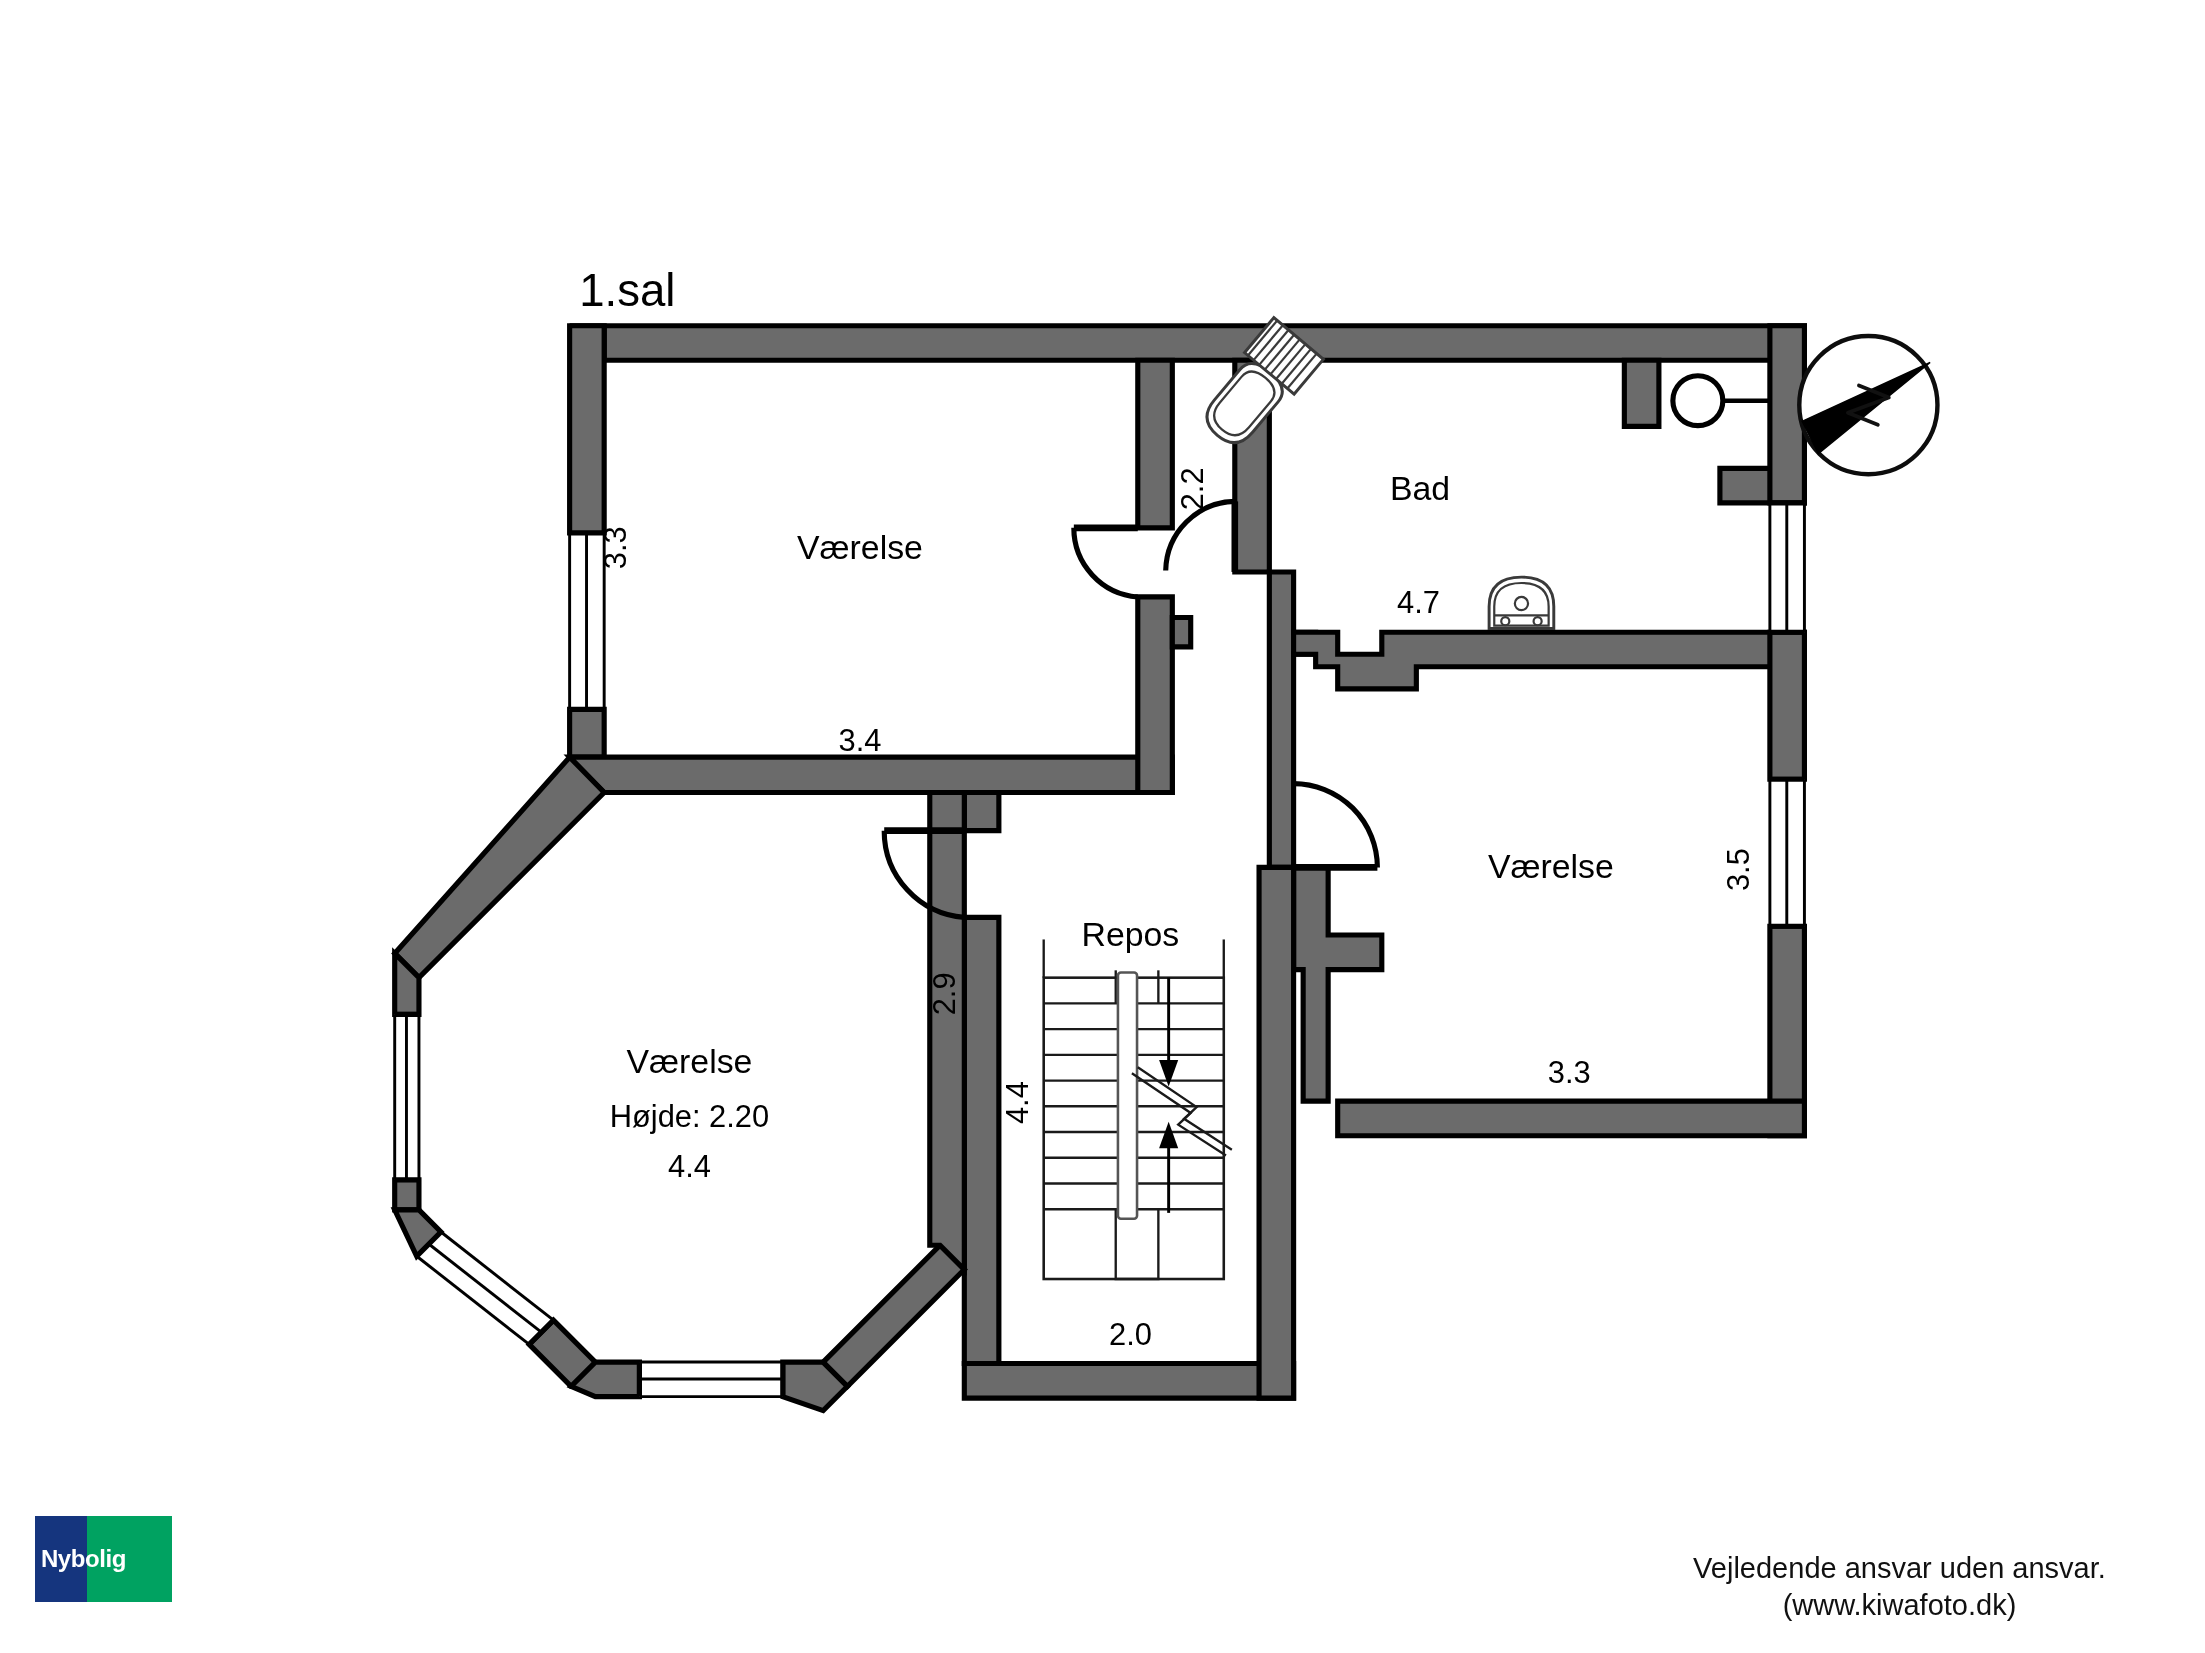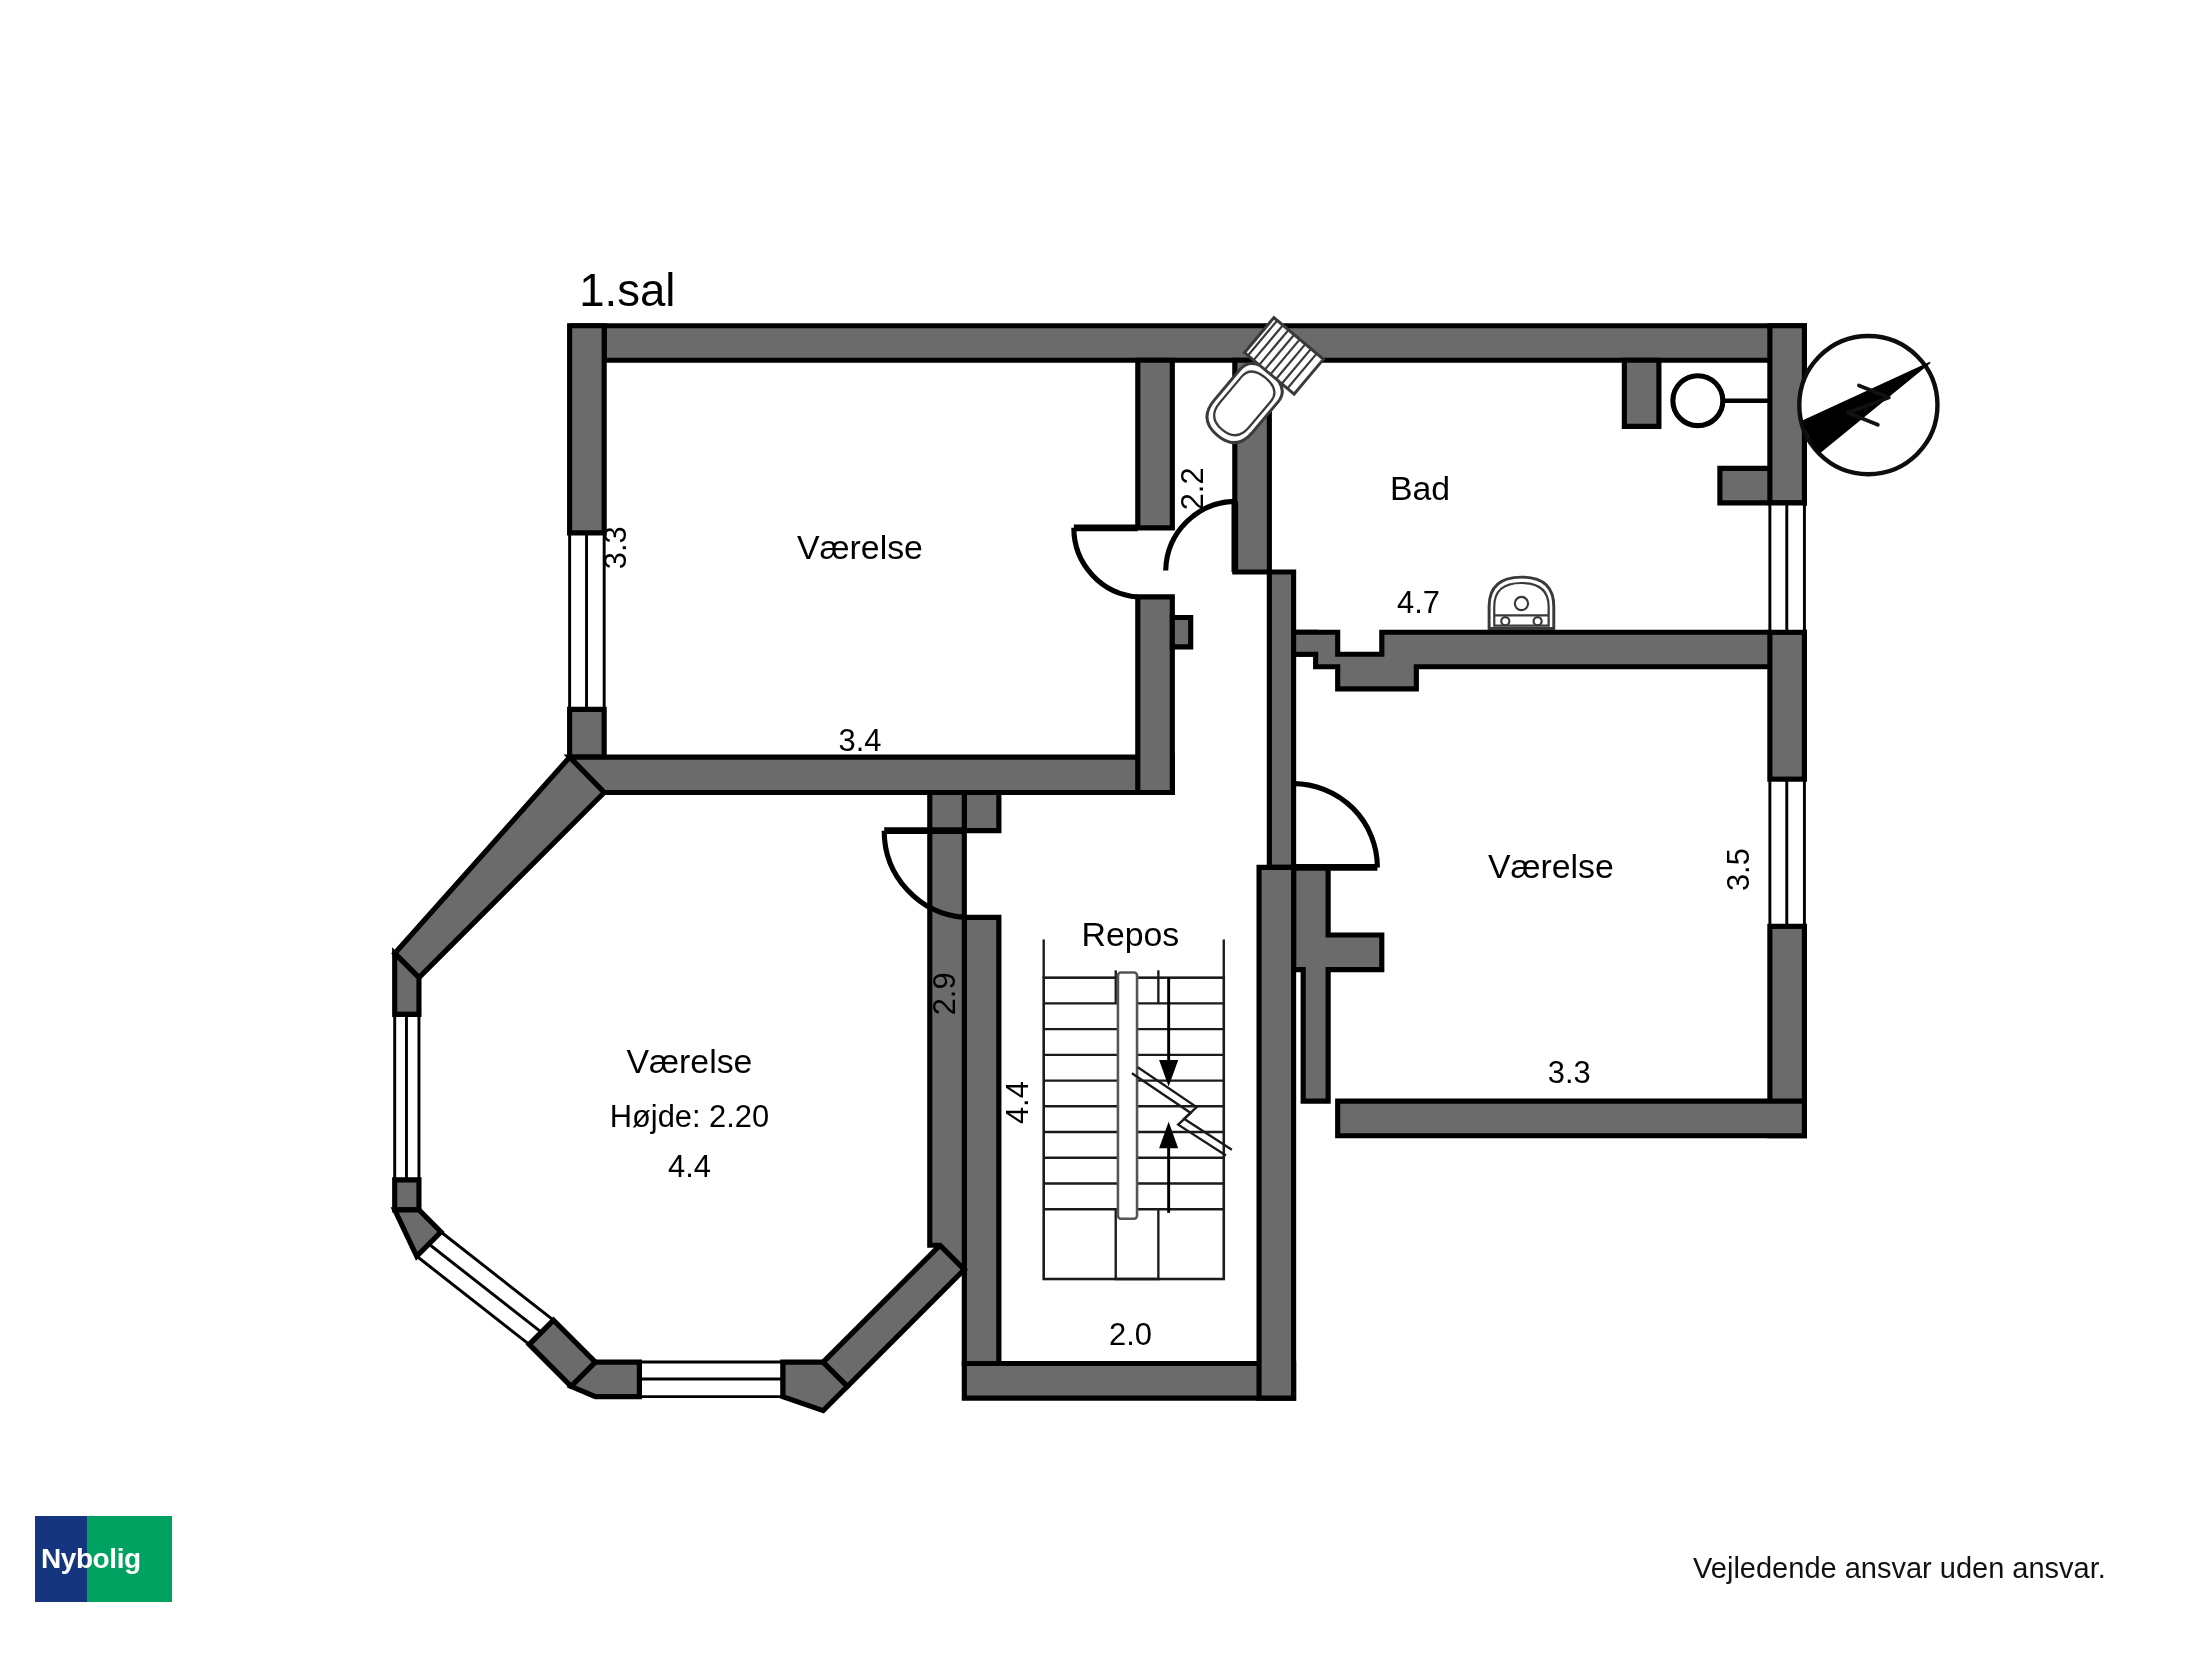--- a/index.html
+++ b/index.html
@@ -63,21 +63,21 @@
   #logo .logo-blue  { width: 38%; height: 100%; }
   #logo .logo-green { width: 62%; height: 100%; }
   #logo .logo-word {
     position: absolute;
     left: 5.9px;
     top: 50%;
     transform: translateY(-50%);
     color: #ffffff;
     font-family: "Liberation Sans", sans-serif;
     font-weight: bold;
-    font-size: 28px;
+    font-size: 24px;
     letter-spacing: -0.4px;
     white-space: nowrap;
   }
 
   #disclaimer {
     position: absolute;
     right: 41px;
     top: 1550px;
     width: 529px;
     text-align: center;
@@ -339,14 +339,15 @@
 </div>
 
 <div id="logo">
   <div class="logo-blue" style="background: rgb(21, 53, 126);"></div>
   <div class="logo-green" style="background: rgb(0, 162, 97);"></div>
   <div class="logo-word">Nybolig</div>
 </div>
 
 <div id="disclaimer">
   <div>Vejledende ansvar uden ansvar.</div>
+  <div>(www.kiwafoto.dk)</div>
 </div>
 
 
 </body></html>

